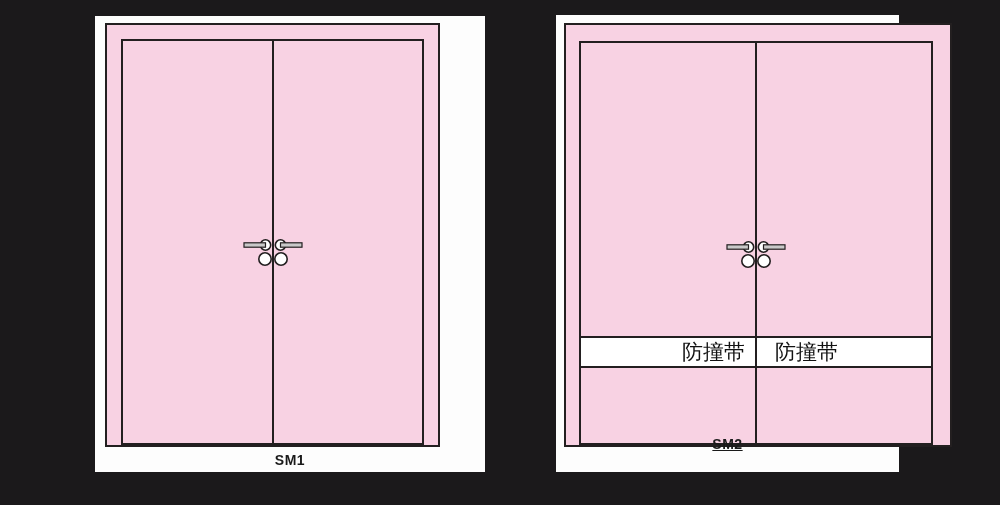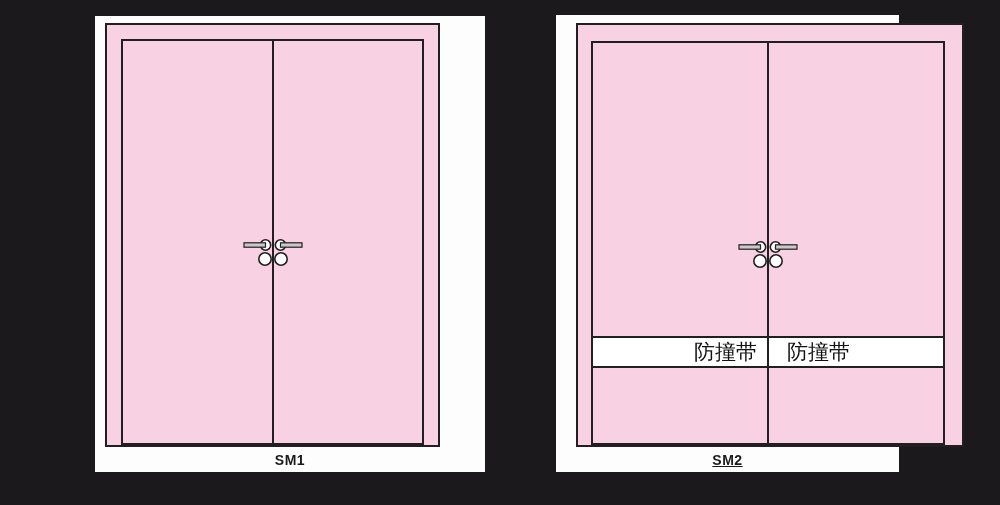--- a/index.html
+++ b/index.html
@@ -27,21 +27,21 @@
   }
   #card-sm1 { left: 95px;  top: 16px; width: 390px; height: 456px; }
   #card-sm2 { left: 556px; top: 15px; width: 343px; height: 457px; }
 
   .door-frame {
     position: absolute;
     background: var(--door-pink);
     border: 2px solid var(--line);
   }
   #card-sm1 .door-frame { left: 10px; top: 7px; width: 335px; height: 424px; }
-  #card-sm2 .door-frame { left: 20px;  top: 8px; width: 388px; height: 424px; }
+  #card-sm2 .door-frame { left: 8px;  top: 8px; width: 388px; height: 424px; }
 
   .leaves {
     position: absolute;
     display: flex;
   }
   #card-sm1 .leaves { left: 14px; top: 14px; right: 14px; bottom: 0; }
   #card-sm2 .leaves { left: 13px; top: 16px; right: 17px; bottom: 0; }
 
   .leaf {
     position: relative;
@@ -86,21 +86,21 @@
     height: 25px;
     display: flex;
     align-items: center;
     justify-content: center;
     font-weight: bold;
     font-size: 14px;
     letter-spacing: 0.5px;
     color: var(--label-text);
   }
   #card-sm1 .card-label { top: 431px; }
-  #card-sm2 .card-label { top: 432px; text-decoration: underline; }
+  #card-sm2 .card-label { top: 416px; text-decoration: underline; }
 </style>
 </head>
 <body>
 
 <div class="canvas">
 
   <section class="door-card" id="card-sm1">
     <div class="door-frame">
       <div class="leaves">
         <div class="leaf left"></div>

